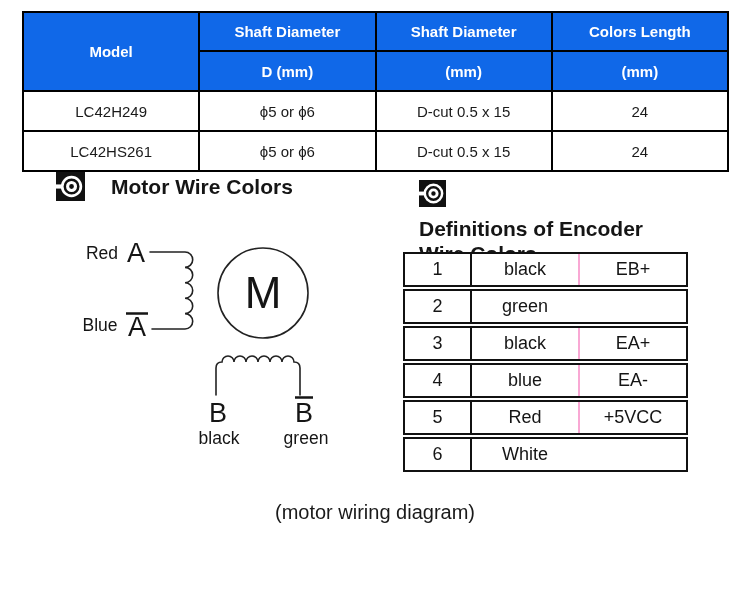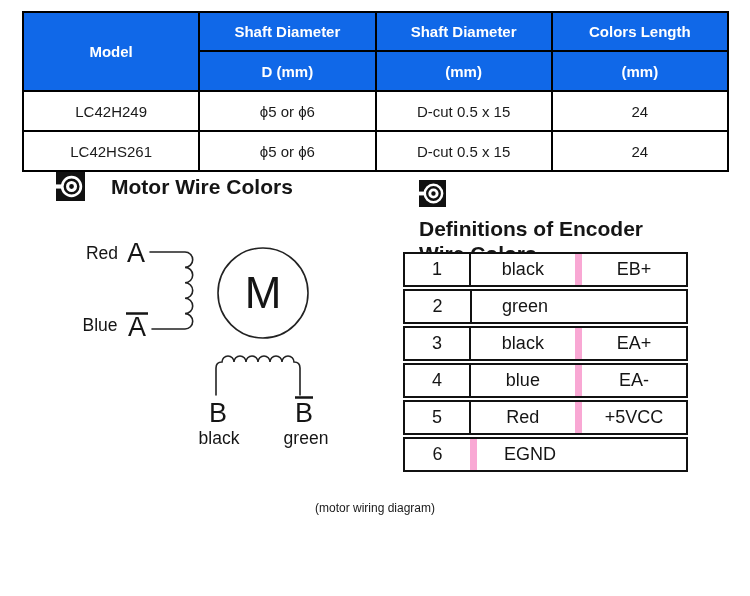--- a/index.html
+++ b/index.html
@@ -45,25 +45,25 @@
   .enc-table{position:absolute;left:403px;top:252px;width:285px;}
   .enc-row{
     display:flex;height:31px;border:2px solid #111;margin-bottom:2px;background:#fff;
   }
   .enc-row > div{
     display:flex;align-items:center;justify-content:center;
     font-size:18px;color:#151515;
   }
   .enc-pin{width:65px;}
   .enc-color{width:106px;border-left:2px solid #111;}
-  .enc-signal{width:106px;border-left:7px solid #f9a8d4;}
+  .enc-signal{width:106px;border-left:2px solid #f9a8d4;}
   
   .caption{
     position:absolute;left:0;top:501px;width:750px;text-align:center;
-    font-size:12px;color:#1a1a1a;
+    font-size:20px;color:#1a1a1a;
   }
 </style>
 </head>
 <body>
 
 <div class="page">
 
   <table class="spec-table">
     <tbody>
       <tr class="hdr r1">
@@ -156,19 +156,19 @@
       <div class="enc-color">blue</div>
       <div class="enc-signal">EA-</div>
     </div>
     <div class="enc-row">
       <div class="enc-pin">5</div>
       <div class="enc-color">Red</div>
       <div class="enc-signal">+5VCC</div>
     </div>
     <div class="enc-row">
       <div class="enc-pin">6</div>
-      <div class="enc-signal">EGND</div>
+      <div class="enc-color">White</div>
     </div>
   </div>
 
   <div class="caption">(motor wiring diagram)</div>
 
 </div>
 
 </body></html>

